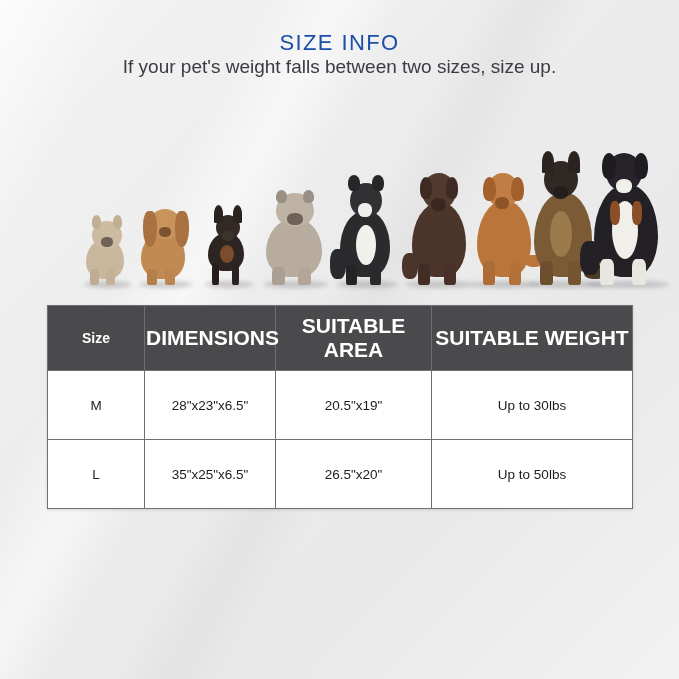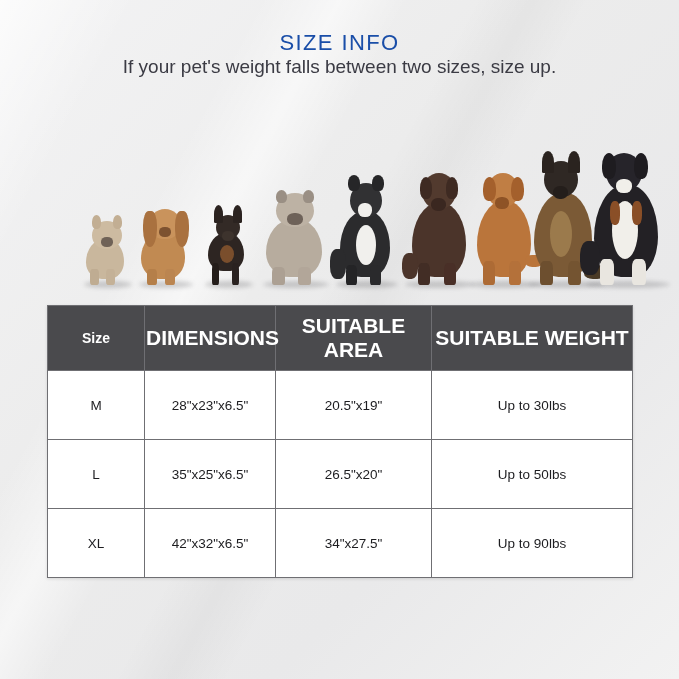--- a/index.html
+++ b/index.html
@@ -284,22 +284,16 @@
           <td>28"x23"x6.5"</td>
           <td>20.5"x19"</td>
           <td>Up to 30lbs</td>
         </tr>
         <tr>
           <td class="c0">L</td>
           <td>35"x25"x6.5"</td>
           <td>26.5"x20"</td>
           <td>Up to 50lbs</td>
         </tr>
-        <tr>
-          <td class="c0">XL</td>
-          <td>42"x32"x6.5"</td>
-          <td>34"x27.5"</td>
-          <td>Up to 90lbs</td>
-        </tr>
       </tbody>
     </table>
   </div>
 </div>
 
 </body></html>

